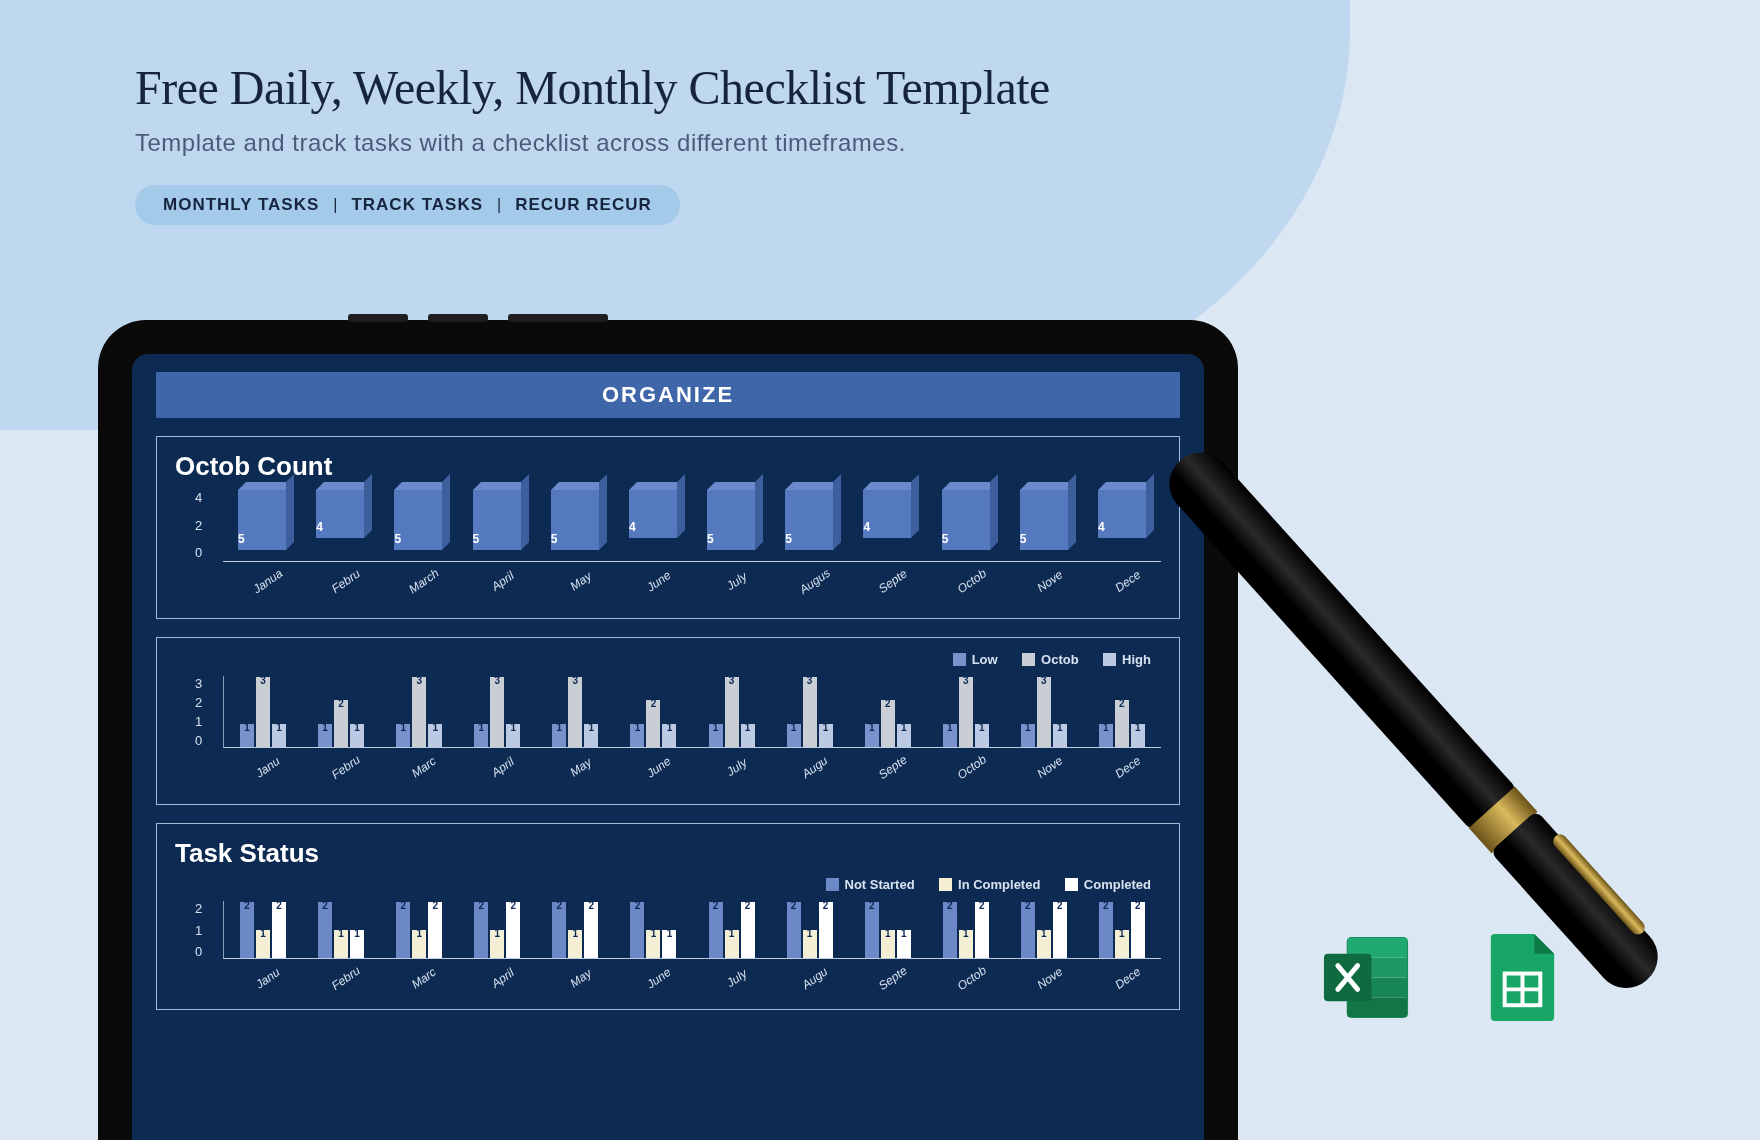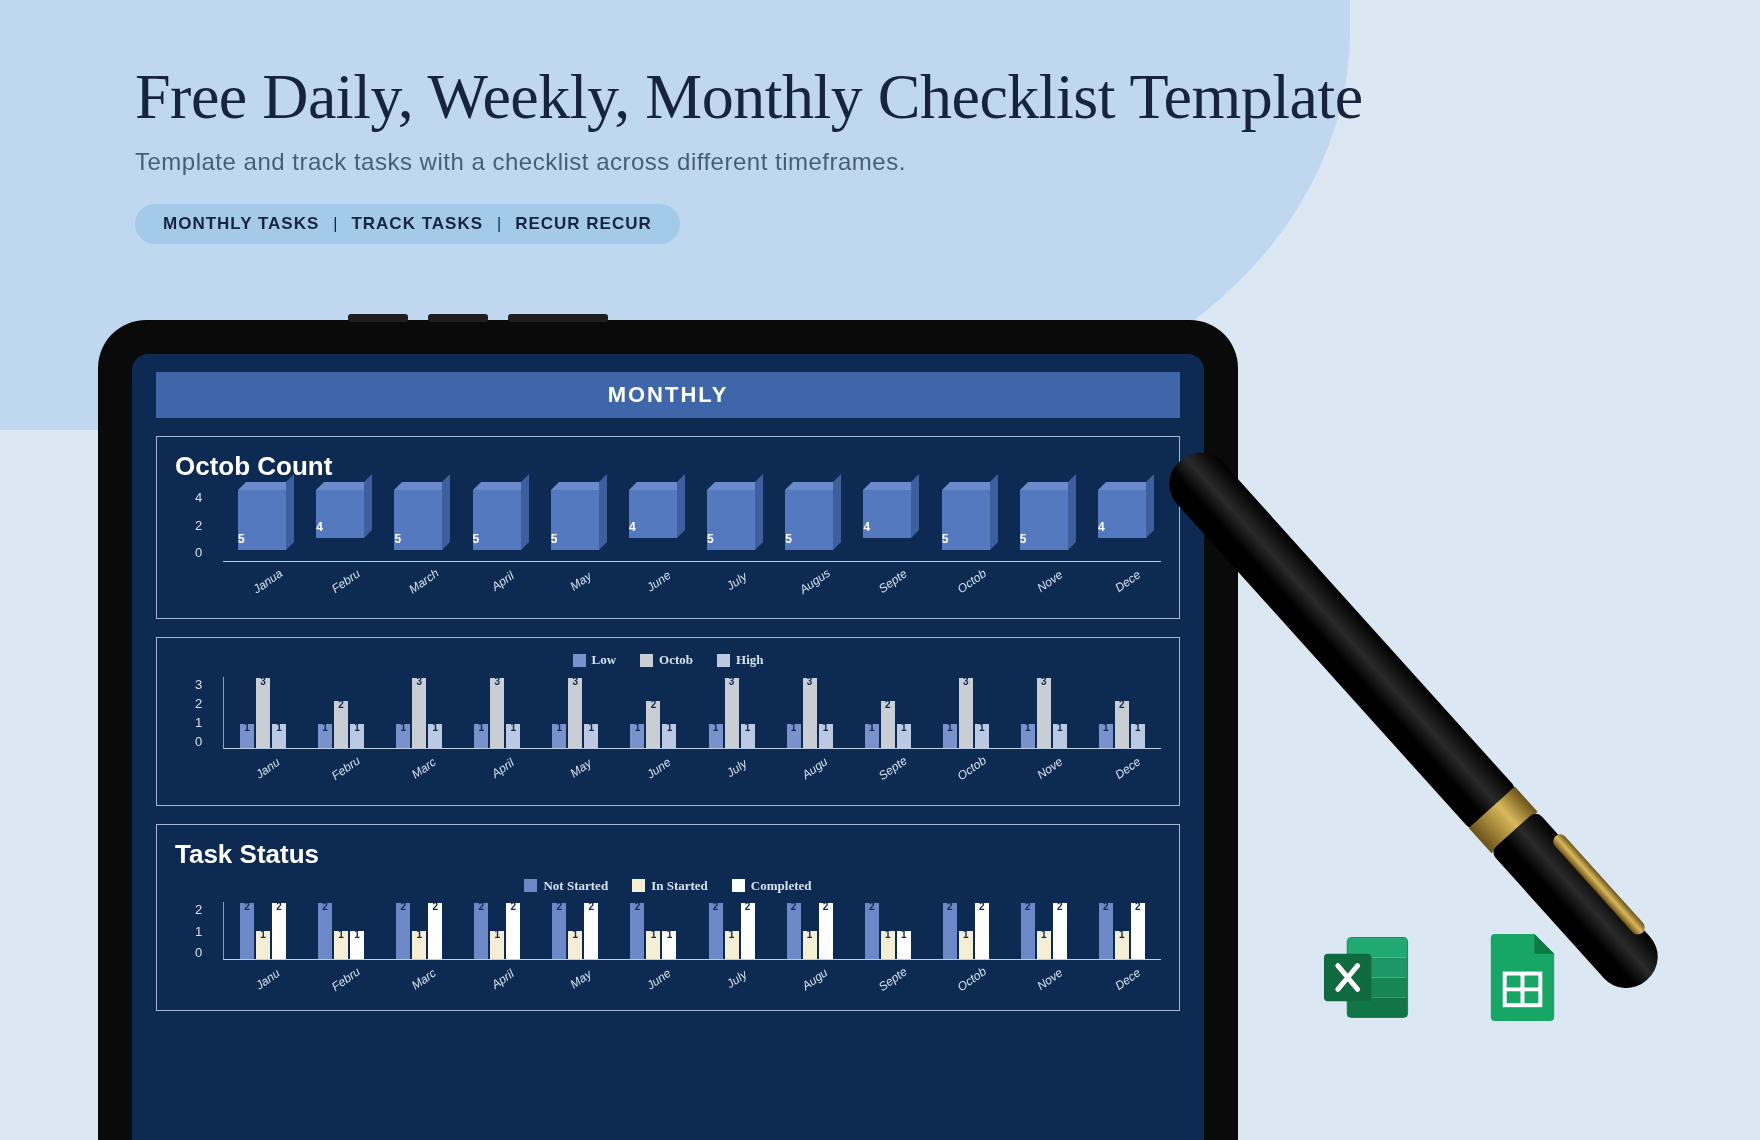--- a/index.html
+++ b/index.html
@@ -19,21 +19,21 @@
   background: #bfd8ef;
   border-bottom-right-radius: 500px 400px;
 }
 .header {
   position: absolute;
   top: 60px; left: 135px;
   width: 1400px;
 }
 .title {
   font-family: Georgia, "Times New Roman", serif;
-  font-size: 64px;
+  font-size: 48px;
   font-weight: 400;
   color: #16243f;
   letter-spacing: -0.5px;
 }
 .subtitle {
   margin-top: 14px;
   font-size: 24px;
   color: #4a5d78;
   letter-spacing: 0.5px;
 }
@@ -168,23 +168,22 @@
 .x-lab {
   flex: 1;
   text-align: center;
   color: #d7e1ef;
   font-size: 12px;
   font-style: italic;
   transform: rotate(-35deg) translateY(10px);
   white-space: nowrap;
 }
 .legend {
-  text-align: center;
+  text-align: right;
   margin-bottom: 6px;
-  font-family: Liberation Serif, serif;
 }
 .legend span {
   display: inline-flex;
   align-items: center;
   gap: 6px;
   margin: 0 10px;
   color: #d7e1ef;
   font-size: 13px;
 }
 .sw {
@@ -277,21 +276,21 @@
     <span class="pill-sep">|</span>
     <span class="pill">TRACK TASKS</span>
     <span class="pill-sep">|</span>
     <span class="pill">RECUR RECUR</span>
   </div>
 </div>
 
 <div class="tablet">
   <div class="tablet-btn"></div>
   <div class="screen">
-    <div class="sheet-title">MONTHLY</div>
+    <div class="sheet-title">ORGANIZE</div>
 
     <div class="panel">
       <div class="panel-title">Octob Count</div>
       <div class="chart">
         <div class="y-axis">
           <span>4</span>
           <span>2</span>
           <span>0</span>
         </div>
         <div class="bars-row" id="tc-bars">
@@ -548,21 +547,21 @@
 
     <div class="panel">
       <div class="panel-title">Task Status</div>
       <div class="legend">
         <span>
             <i class="sw" style="background:#6c88c6"></i>
             <b>Not Started</b>
           </span>
         <span>
             <i class="sw" style="background:#f4efd4"></i>
-            <b>In Started</b>
+            <b>In Completed</b>
           </span>
         <span>
             <i class="sw" style="background:#ffffff"></i>
             <b>Completed</b>
           </span>
       </div>
       <div class="chart" style="height:90px">
         <div class="y-axis" style="height:58px">
           <span>2</span>
           <span>1</span>

